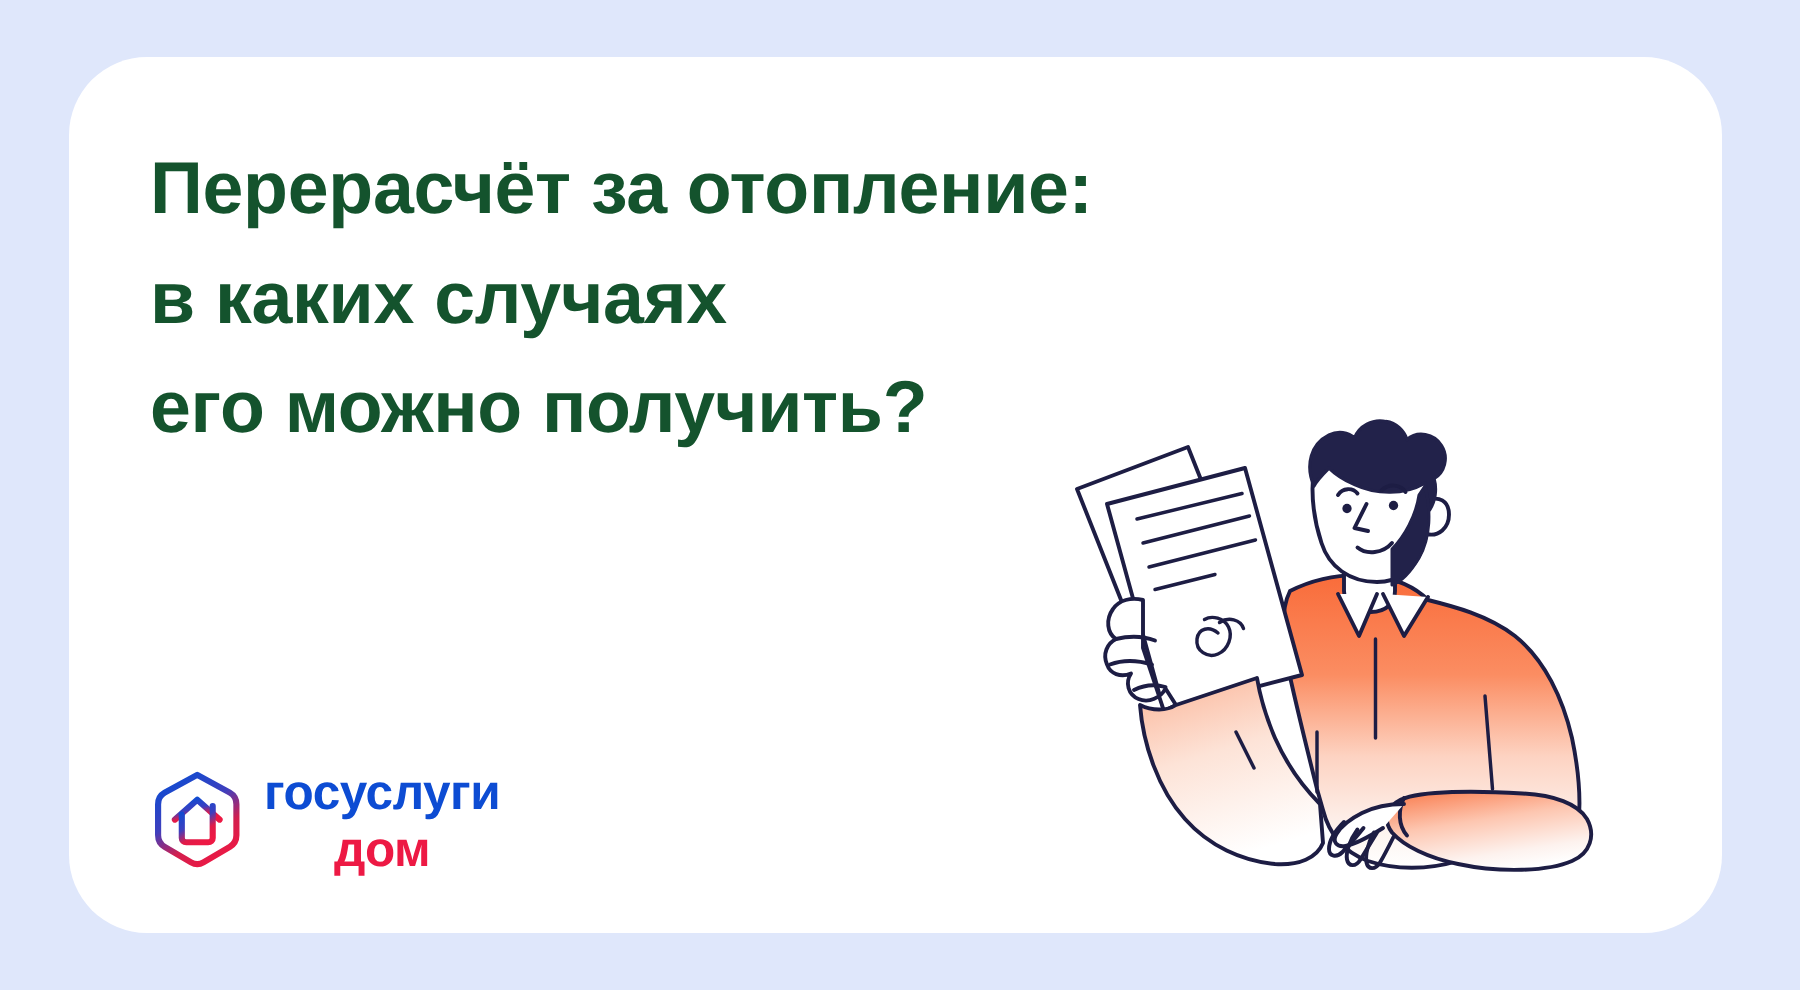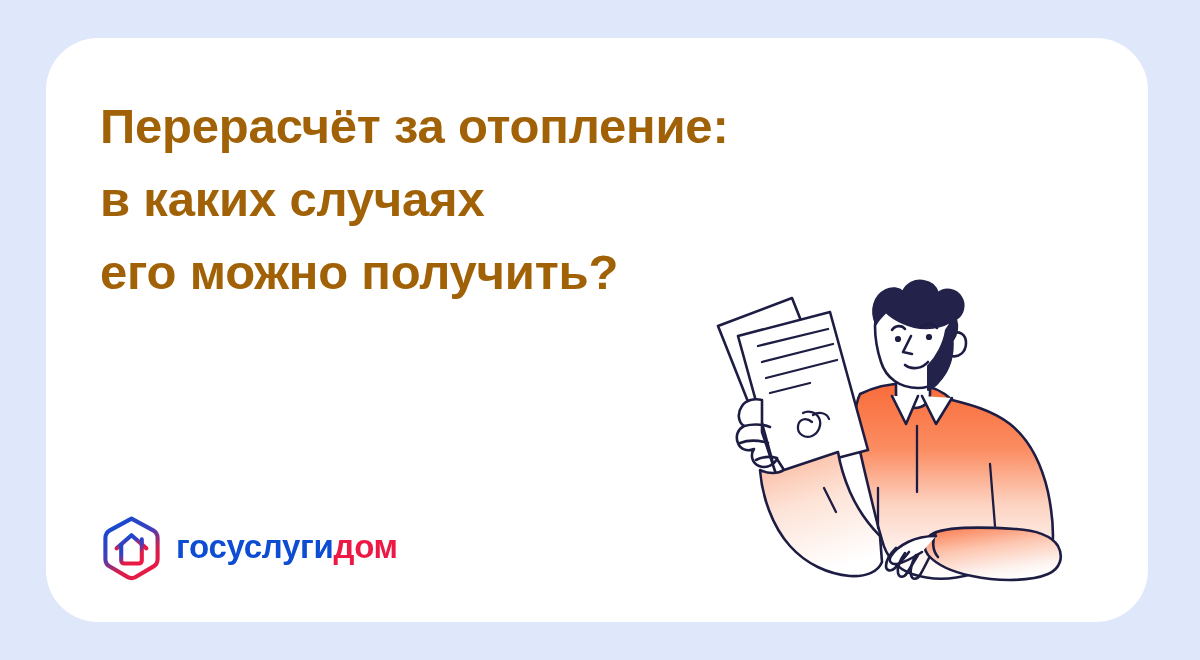--- a/index.html
+++ b/index.html
@@ -33,21 +33,21 @@
     overflow: hidden;
   }
 
   
   .headline {
     position: absolute;
     left: 54px;
     top: 52px;
     width: 800px;
     margin: 0;
-    color: #a16207;
+    color: #14532d;
     font-family: "Liberation Sans", sans-serif;
     font-weight: 700;
     font-size: 49px;
     line-height: 73px;
     letter-spacing: -0.2px;
     white-space: pre-line;
   }
 
   
   .logo {
@@ -59,21 +59,21 @@
     gap: 13px;
   }
   .logo-mark {
     width: 63px;
     height: 67px;
     flex: 0 0 auto;
     display: block;
   }
   .logo-words {
     display: flex;
-    flex-direction: row;
+    flex-direction: column;
     line-height: 1;
   }
   .logo-word-top {
     font-family: "Liberation Sans", sans-serif;
     font-weight: 700;
     font-size: 33px;
     letter-spacing: -0.3px;
     color: #0d4cd3;
     margin-bottom: 5px;
   }

